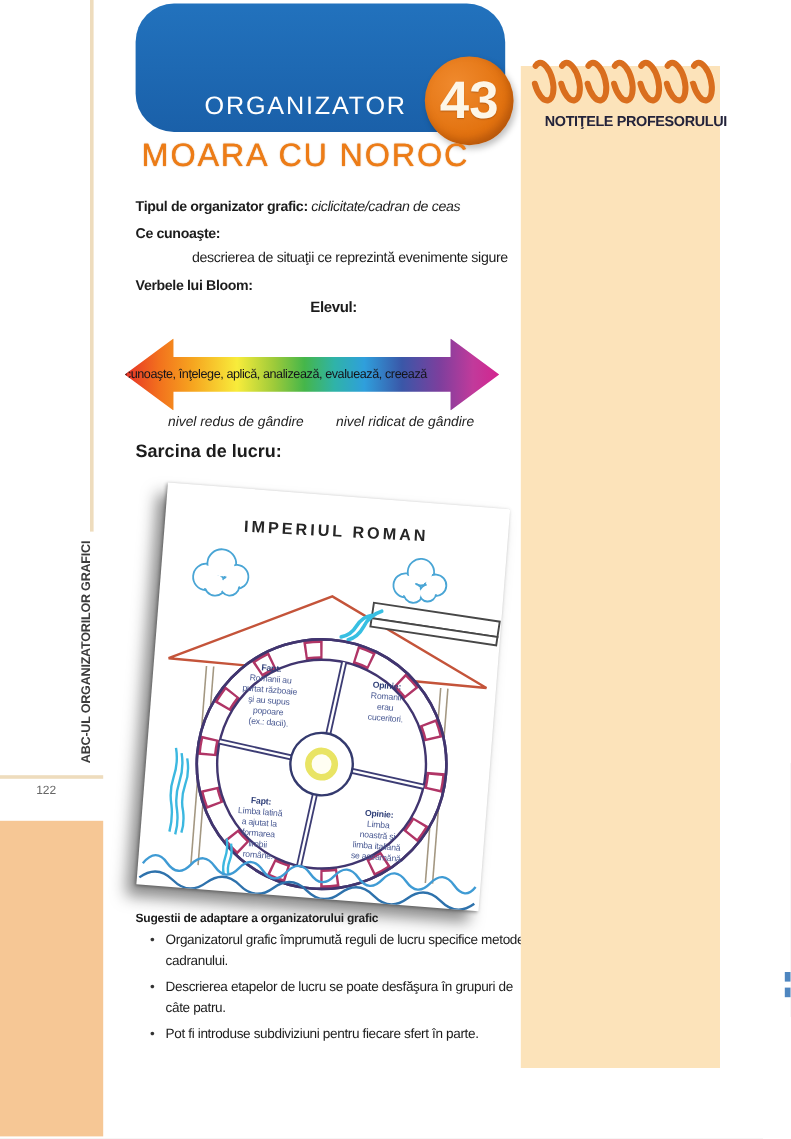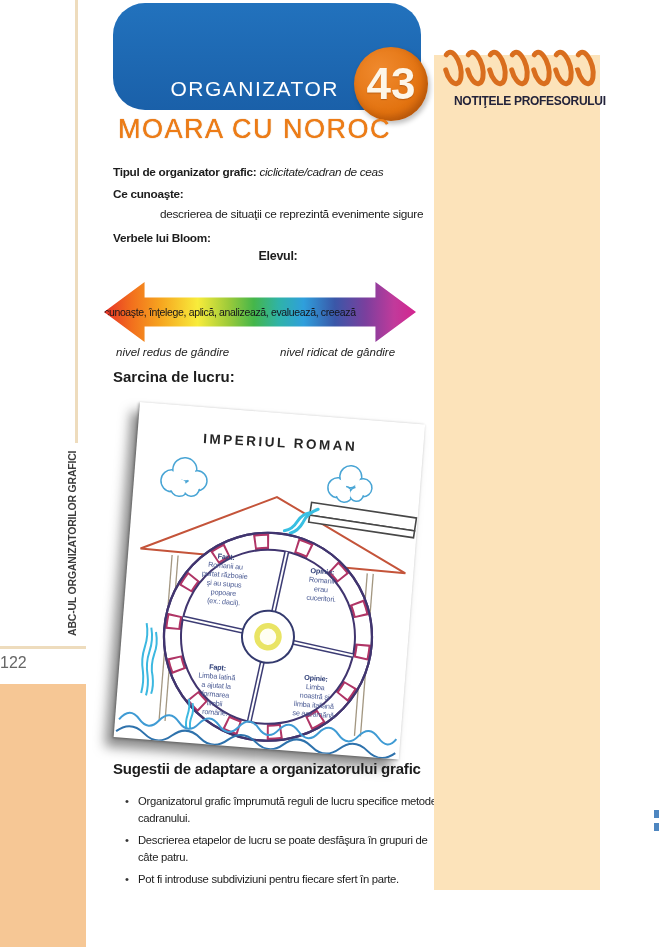--- a/index.html
+++ b/index.html
@@ -5,22 +5,22 @@
   html,body{margin:0;padding:0;background:#e8e8e8;}
   #page{position:relative;width:659px;height:949px;background:#ffffff;overflow:hidden;
         font-family:"Liberation Sans",sans-serif;color:#1c1c1c;}
   
   .vline{position:absolute;left:75px;top:0;width:3px;height:443px;background:#eedcbd;}
   .vertical-label{position:absolute;left:59px;top:443px;height:200px;width:26px;
         writing-mode:vertical-rl;transform:rotate(180deg);
         font-size:10.5px;font-weight:bold;letter-spacing:-0.2px;color:#3b3b3b;
         display:flex;align-items:center;justify-content:center;}
   .hline{position:absolute;left:0;top:646px;width:86px;height:3px;background:#eedcbd;}
-  .page-number{position:absolute;left:0;top:654px;width:77px;text-align:left;
-        font-size:16px;color:#666;}
+  .page-number{position:absolute;left:0;top:654px;width:77px;text-align:center;
+        font-size:10px;color:#666;}
   .left-block{position:absolute;left:0;top:684px;width:86px;height:263px;background:#f6c795;}
   
   .banner{position:absolute;left:113px;top:3px;width:308px;height:107px;border-radius:32px;
         background:linear-gradient(#2272bd,#1a60a9);}
   .banner-label{position:absolute;right:82px;bottom:9px;color:#fff;font-size:21px;
         font-weight:normal;letter-spacing:1.5px;}
   .badge{position:absolute;left:354px;top:47px;width:74px;height:74px;border-radius:50%;
         background:radial-gradient(circle at 35% 32%,#f08a2e,#e2720f 62%,#c85f10);
         box-shadow:2px 3px 5px rgba(0,0,0,0.25), inset -3px -4px 7px rgba(120,50,0,0.35);
         display:flex;align-items:center;justify-content:center;}
@@ -37,34 +37,34 @@
   .aim-text{padding-left:47px;width:283px;line-height:1.8;}
   .student{margin-top:4px;text-align:center;font-weight:bold;font-size:12.5px;}
   
   .arrow{position:absolute;left:104px;top:282px;width:312px;height:60px;
         background:linear-gradient(90deg,#e63128 0%,#f2701d 9%,#f6a41f 18%,#f8ec3b 30%,
                  #9cca3a 40%,#45b64a 48%,#2fb3a8 56%,#2f9fdc 64%,#3a57a8 74%,#7c3f9d 84%,
                  #c13a9b 93%,#d4258f 100%);
         clip-path:polygon(0 50%,13% 0,13% 26%,87% 26%,87% 0,100% 50%,87% 100%,87% 74%,13% 74%,13% 100%);
         display:flex;align-items:center;justify-content:flex-start;}
   .arrow-text{font-size:10.5px;letter-spacing:-0.35px;color:#14141a;white-space:nowrap;}
-  .caption-left{position:absolute;left:116px;top:346px;font-size:11.5px;font-style:italic;color:#222;}
+  .caption-left{position:absolute;left:140px;top:346px;font-size:11.5px;font-style:italic;color:#222;}
   .caption-right{position:absolute;left:280px;top:346px;font-size:11.5px;font-style:italic;color:#222;}
   .task-label{position:absolute;left:113px;top:368px;font-size:15px;font-weight:bold;}
   
   .mill-card{position:absolute;left:140px;top:402px;width:286px;height:336px;background:#fff;
         transform:rotate(4.5deg);transform-origin:top left;
         box-shadow:-8px 10px 12px rgba(25,25,25,0.5), -1px 1px 3px rgba(0,0,0,0.4);}
   .mill-card svg{display:block;}
   .qtext{font-size:7.3px;fill:#4a5a93;text-anchor:middle;letter-spacing:-0.2px;}
   .qlabel{font-weight:bold;fill:#2f3f78;}
   .mill-title{font-size:13.5px;font-weight:bold;letter-spacing:2.5px;fill:#262626;text-anchor:middle;}
   
   .suggestions{position:absolute;left:113px;top:760px;width:327px;}
-  .sug-heading{font-size:15px;font-weight:bold;letter-spacing:-0.2px;margin:0 0 16px 0;}
+  .sug-heading{font-size:10px;font-weight:bold;letter-spacing:-0.2px;margin:0 0 5px 0;}
   .sug-list{list-style:none;margin:0;padding:0;font-size:11.3px;letter-spacing:-0.3px;line-height:1.5;}
   .sug-list li{display:flex;margin-bottom:5px;}
   .dot{width:13px;margin-left:12px;flex:0 0 auto;color:#333;}
   
   .notes-panel{position:absolute;left:434px;top:55px;width:166px;height:835px;background:#fce3ba;}
   .coils{position:absolute;left:441px;top:45px;}
   .notes-label{position:absolute;left:454px;top:94px;font-size:12px;font-weight:bold;
         letter-spacing:-0.3px;color:#23233a;}
   .edge-mark{position:absolute;left:654px;top:810px;width:5px;}
   .edge-mark div{width:5px;height:8px;background:#4e86c0;margin-bottom:5px;}

